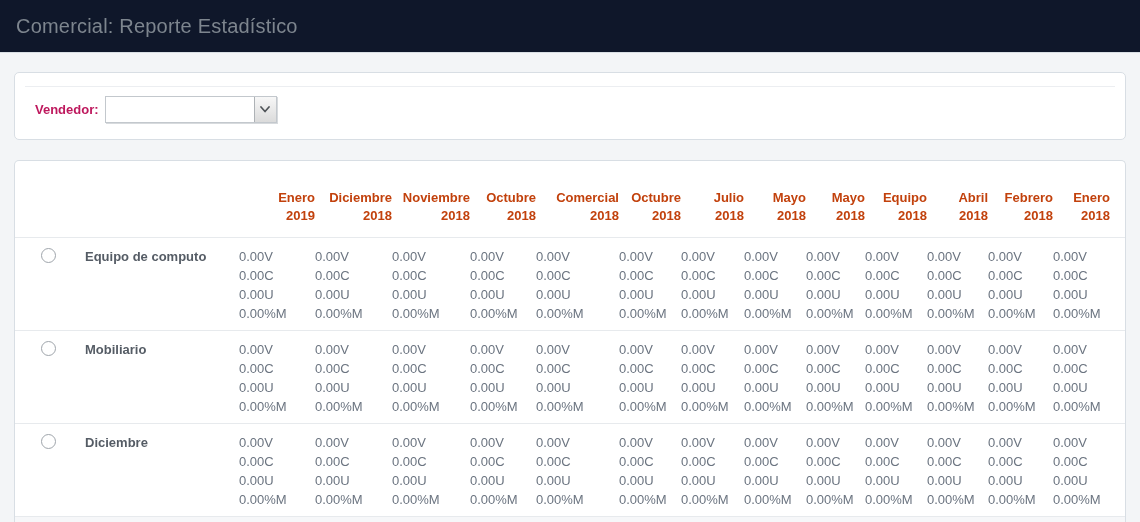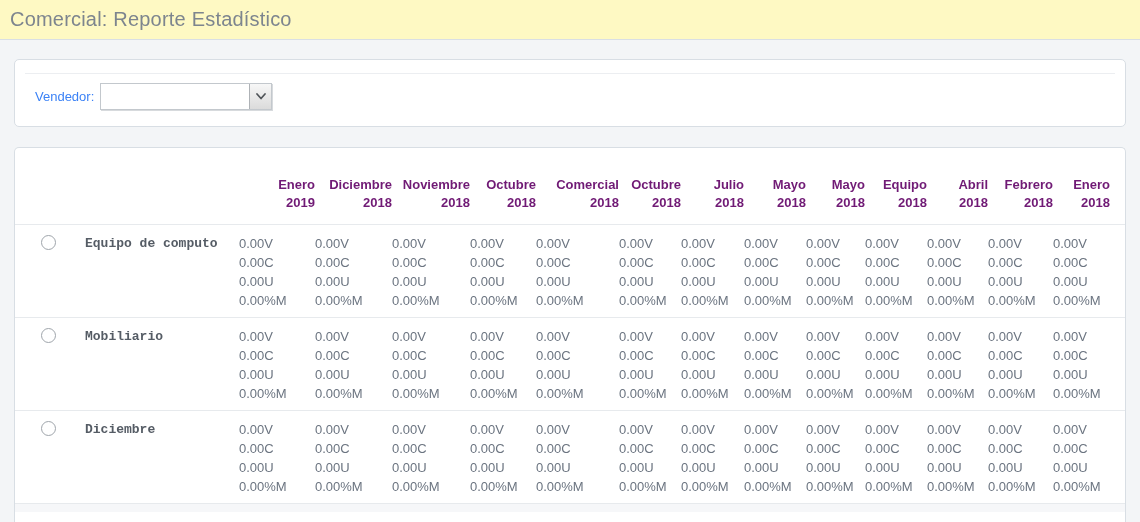--- a/index.html
+++ b/index.html
@@ -3,48 +3,48 @@
 <meta charset="utf-8">
 <style>
   * { box-sizing: border-box; margin: 0; padding: 0; }
   html, body { width: 1140px; height: 522px; overflow: hidden; }
   body {
     font-family: "Liberation Sans", sans-serif;
     background: #f3f5f7;
   }
   
   .topbar {
-    height: 40px;
-    background: #fef9c3;
+    height: 53px;
+    background: #0f172a;
     border-bottom: 1px solid #d9dfe4;
     display: flex;
     align-items: center;
-    padding: 0 10px;
+    padding: 0 16px;
   }
   .page-title {
     font-size: 20px;
     font-weight: 400;
     color: #7d858e;
     letter-spacing: 0.2px;
   }
   
   .content { padding: 19px 14px 0; }
   .panel {
     background: #ffffff;
     border: 1px solid #d8dee4;
     border-radius: 5px;
   }
   
   .filter-panel { margin-bottom: 20px; height: 68px; }
   .panel-rule { border-top: 1px solid #eceef1; margin: 13px 10px 0; }
   .filter-row { display: flex; align-items: center; padding: 9px 0 0 20px; }
   .filter-label {
     font-size: 13px;
-    font-weight: normal;
-    color: #3b82f6;
+    font-weight: bold;
+    color: #be185d;
     margin-right: 6px;
   }
   .select {
     width: 172px;
     height: 27px;
     background: #fff;
     border: 1px solid #c3c8cd;
     box-shadow: 1px 1px 0 #d7dadd;
     display: flex;
     align-items: stretch;
@@ -63,42 +63,41 @@
   .report-panel {
     border-radius: 5px 5px 0 0;
     border-bottom: none;
     height: 480px;
     overflow: hidden;
   }
   table { width: 100%; border-collapse: collapse; table-layout: fixed; }
   thead th {
     font-size: 13px;
     font-weight: bold;
-    color: #701a75;
+    color: #c2410c;
     text-align: right;
     vertical-align: bottom;
     padding: 28px 0 12px;
     border-bottom: 1px solid #e7eaed;
   }
   thead th .month-name, thead th .month-year { line-height: 18px; }
   tbody td {
     border-bottom: 1px solid #e7eaed;
     vertical-align: top;
     text-align: left;
     padding: 9px 0 7px;
   }
   td.radio-cell { text-align: left; padding-left: 26px; padding-top: 10px; }
   td.label-cell {
     text-align: left;
     padding-left: 26px;
     font-size: 13px;
     font-weight: bold;
     color: #555c65;
     line-height: 19px;
-    font-family: Liberation Mono, monospace;
   }
   .metric-line { font-size: 13px; color: #6b7480; line-height: 19px; }
   td.last-col, th.last-col { padding-right: 15px; }
   input[type="radio"] {
     -webkit-appearance: none;
     appearance: none;
     width: 15px; height: 15px;
     border: 1px solid #9fa5ab;
     border-radius: 50%;
     background: #fff;

